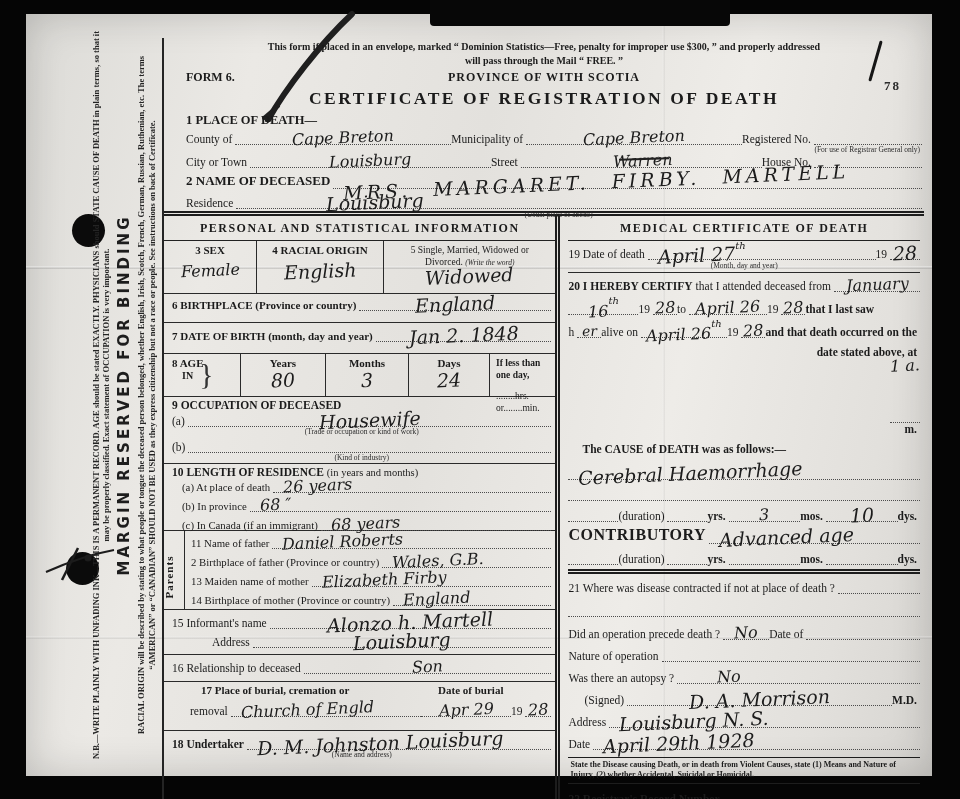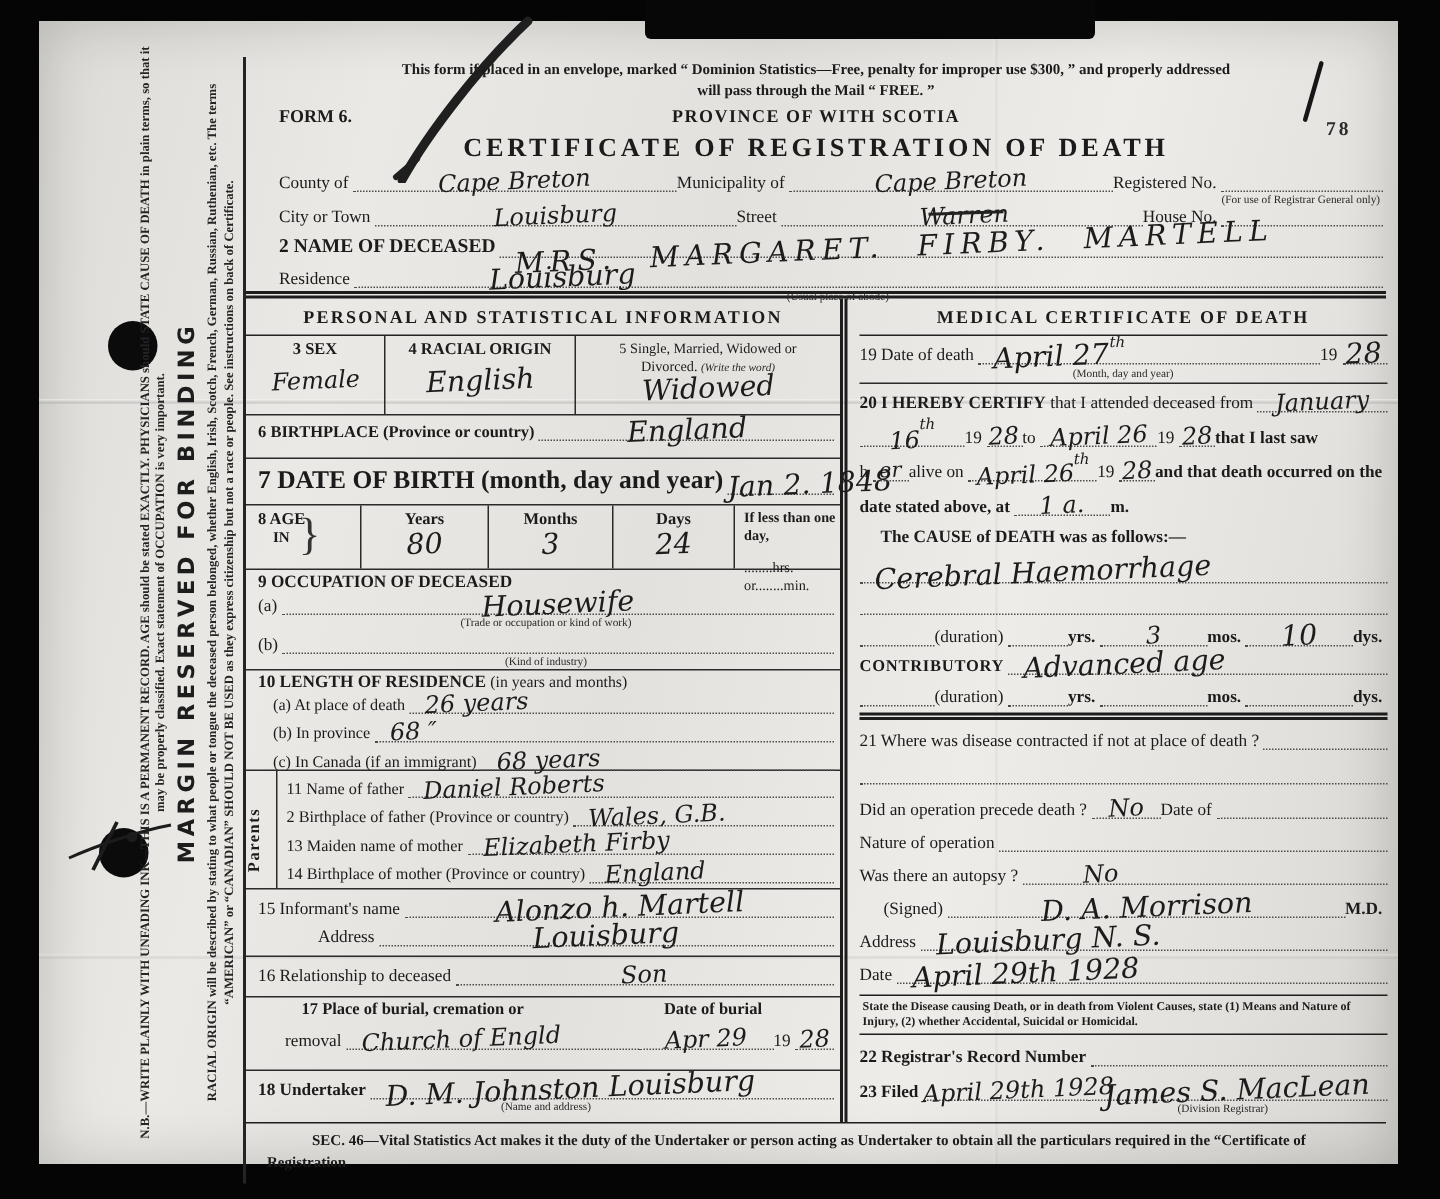--- a/index.html
+++ b/index.html
@@ -124,20 +124,21 @@
         <div>will pass through the Mail “ FREE. ”</div>
       </div>
 
       <div class="province-row">
         <span class="form-no">FORM 6.</span>
         <span>PROVINCE OF WITH SCOTIA</span>
       </div>
       <div class="main-title">CERTIFICATE OF REGISTRATION OF DEATH</div>
 
       <div class="sec1">
+        <div class="heading1">1 PLACE OF DEATH—</div>
 
         <div class="row">
           <span class="lbl">County of</span>
           <span class="fill"><i class="hw">Cape Breton</i></span>
           <span class="lbl">Municipality of</span>
           <span class="fill"><i class="hw">Cape Breton</i></span>
           <span class="lbl">Registered No.</span>
           <span class="fill short"></span>
           <span class="subnote abs-r">(For use of Registrar General only)</span>
         </div>
@@ -190,21 +191,21 @@
 
           <div class="lrow" style="height:24px;">
             <div class="row" style="margin:0;">
               <span class="lbl lbl-b" style="font-size:11px;">6 BIRTHPLACE (Province or country)</span>
               <span class="fill"><i class="hw hw-lg">England</i></span>
             </div>
           </div>
 
           <div class="lrow" style="height:26px;">
             <div class="row" style="margin:2px 0 0 0;">
-              <span class="lbl lbl-b" style="font-size:17px;">7 DATE OF BIRTH (month, day and year)</span>
+              <span class="lbl lbl-b" style="font-size:11px;">7 DATE OF BIRTH (month, day and year)</span>
               <span class="fill"><i class="hw hw-lg">Jan 2. 1848</i></span>
             </div>
           </div>
 
           <div class="cellrow" style="height:42px;">
             <div class="cell" style="flex:0 0 66px;border-left:none;text-align:left;padding-left:8px;">
               <span class="clabel">8 AGE</span><br>
               <span class="clabel2" style="padding-left:10px;">IN</span>
               <span style="position:absolute;font-size:30px;font-weight:normal;margin-left:6px;margin-top:-12px;color:#333;">}</span>
             </div>
@@ -355,21 +356,21 @@
             </div>
             <div class="row" style="margin-bottom:8px;">
               <span class="lbl">h</span>
               <span class="fill" style="flex:0 0 18px;"><i class="hw hw-sm">er</i></span>
               <span class="lbl">alive on</span>
               <span class="fill" style="flex:0 0 86px;"><i class="hw">April 26</i><sup class="hwsup">th</sup></span>
               <span class="lbl">19</span>
               <span class="fill" style="flex:0 0 24px;"><i class="hw">28</i></span>
               <span class="lbl lbl-b">and that death occurred on the</span>
             </div>
-            <div class="row" style="margin-bottom:4px;">
+            <div class="row" style="margin-bottom:4px;flex-direction:column;">
               <span class="lbl lbl-b">date stated above, at</span>
               <span class="fill" style="flex:0 0 64px;"><i class="hw">1  a.</i></span>
               <span class="lbl lbl-b">m.</span>
               <span style="flex:1;"></span>
             </div>
           </div>
 
           <div style="padding:2px 0;">
             <div class="lbl-b" style="font-size:11.5px;padding-left:14px;">The CAUSE of DEATH was as follows:—</div>
             <div class="row" style="margin:10px 0 6px 0;">
@@ -382,21 +383,21 @@
               <span class="fill" style="flex:0 0 50px;"></span>
               <span class="lbl">(duration)</span>
               <span class="fill" style="flex:0 0 40px;"></span>
               <span class="lbl lbl-b">yrs.</span>
               <span class="fill"><i class="hw">3</i></span>
               <span class="lbl lbl-b">mos.</span>
               <span class="fill"><i class="hw hw-lg">10</i></span>
               <span class="lbl lbl-b">dys.</span>
             </div>
             <div class="row" style="margin-bottom:6px;">
-              <span class="lbl lbl-b" style="font-size:11px;letter-spacing:.5px;">CONTRIBUTORY</span>
+              <span class="lbl lbl-b" style="font-size:16px;letter-spacing:.5px;">CONTRIBUTORY</span>
               <span class="fill left"><i class="hw hw-lg">Advanced age</i></span>
             </div>
             <div class="row" style="margin-bottom:2px;">
               <span class="fill" style="flex:0 0 50px;"></span>
               <span class="lbl">(duration)</span>
               <span class="fill" style="flex:0 0 40px;"></span>
               <span class="lbl lbl-b">yrs.</span>
               <span class="fill"></span>
               <span class="lbl lbl-b">mos.</span>
               <span class="fill"></span>

